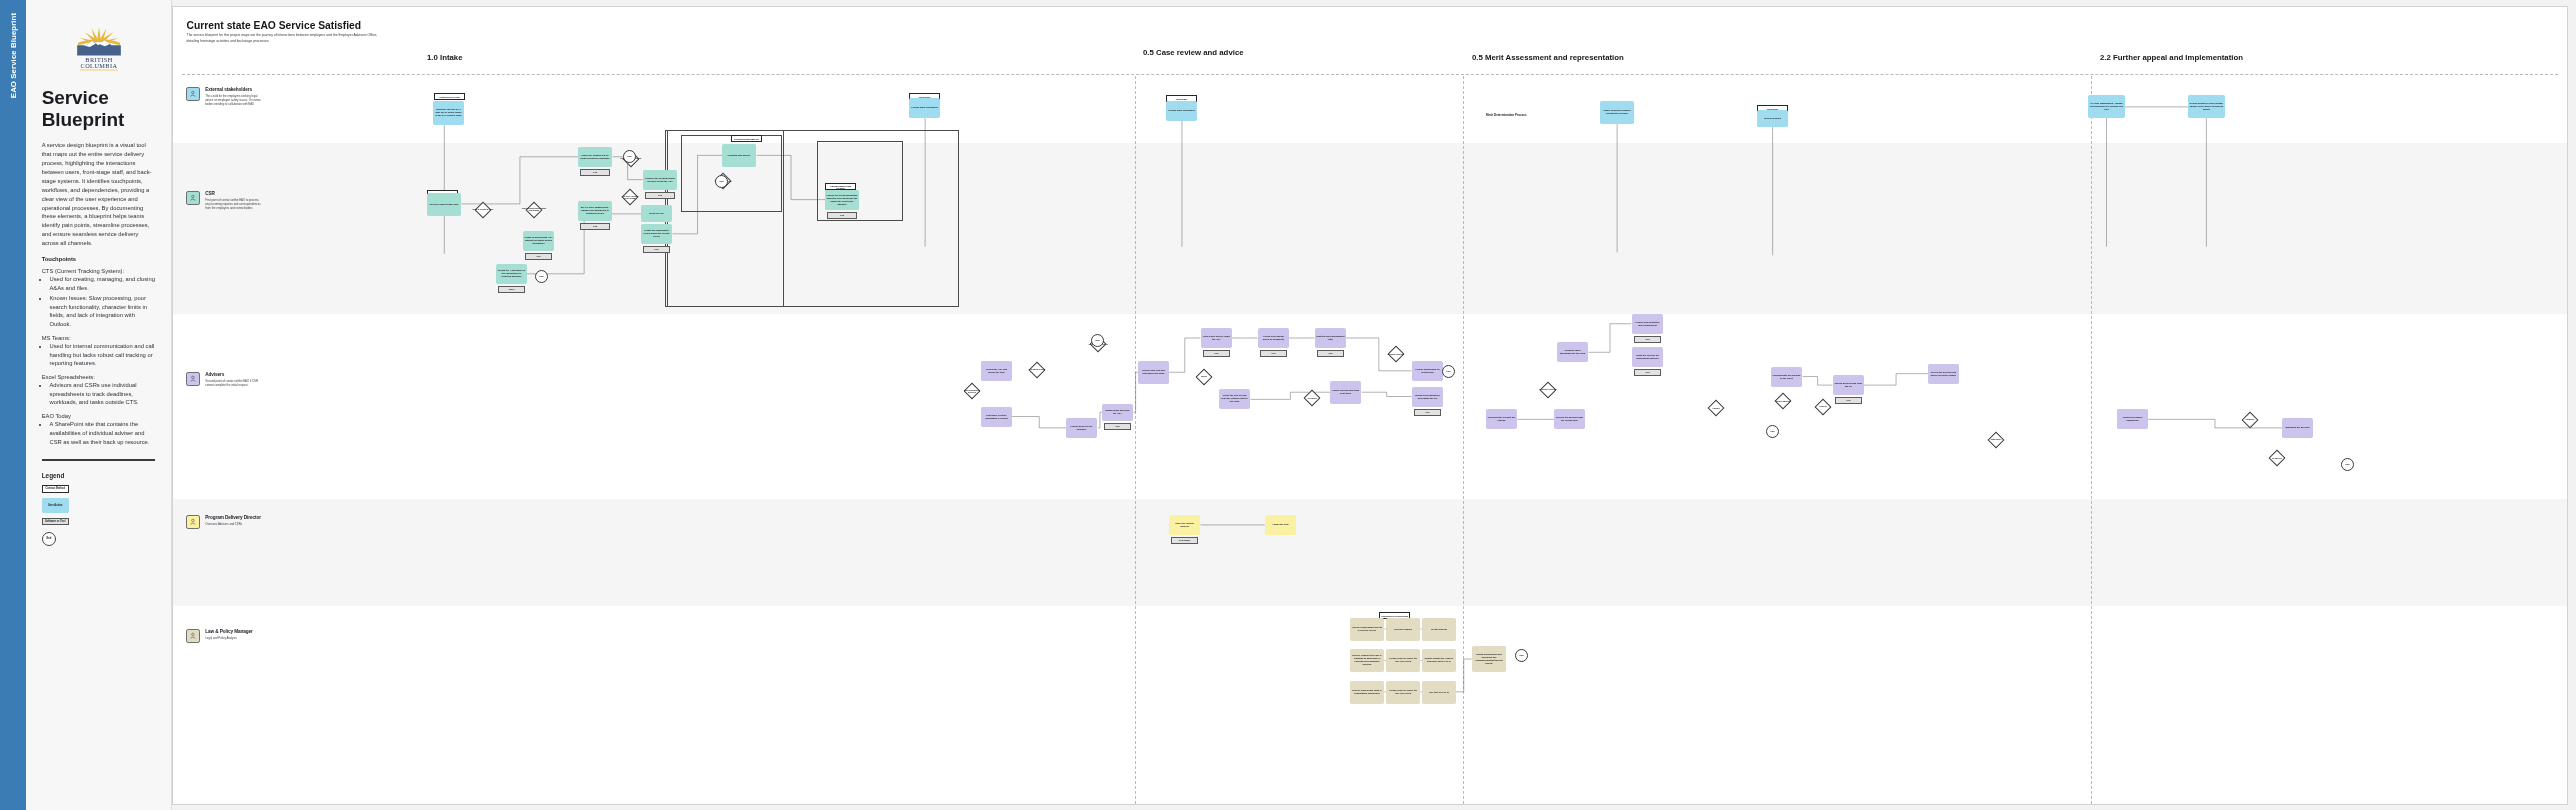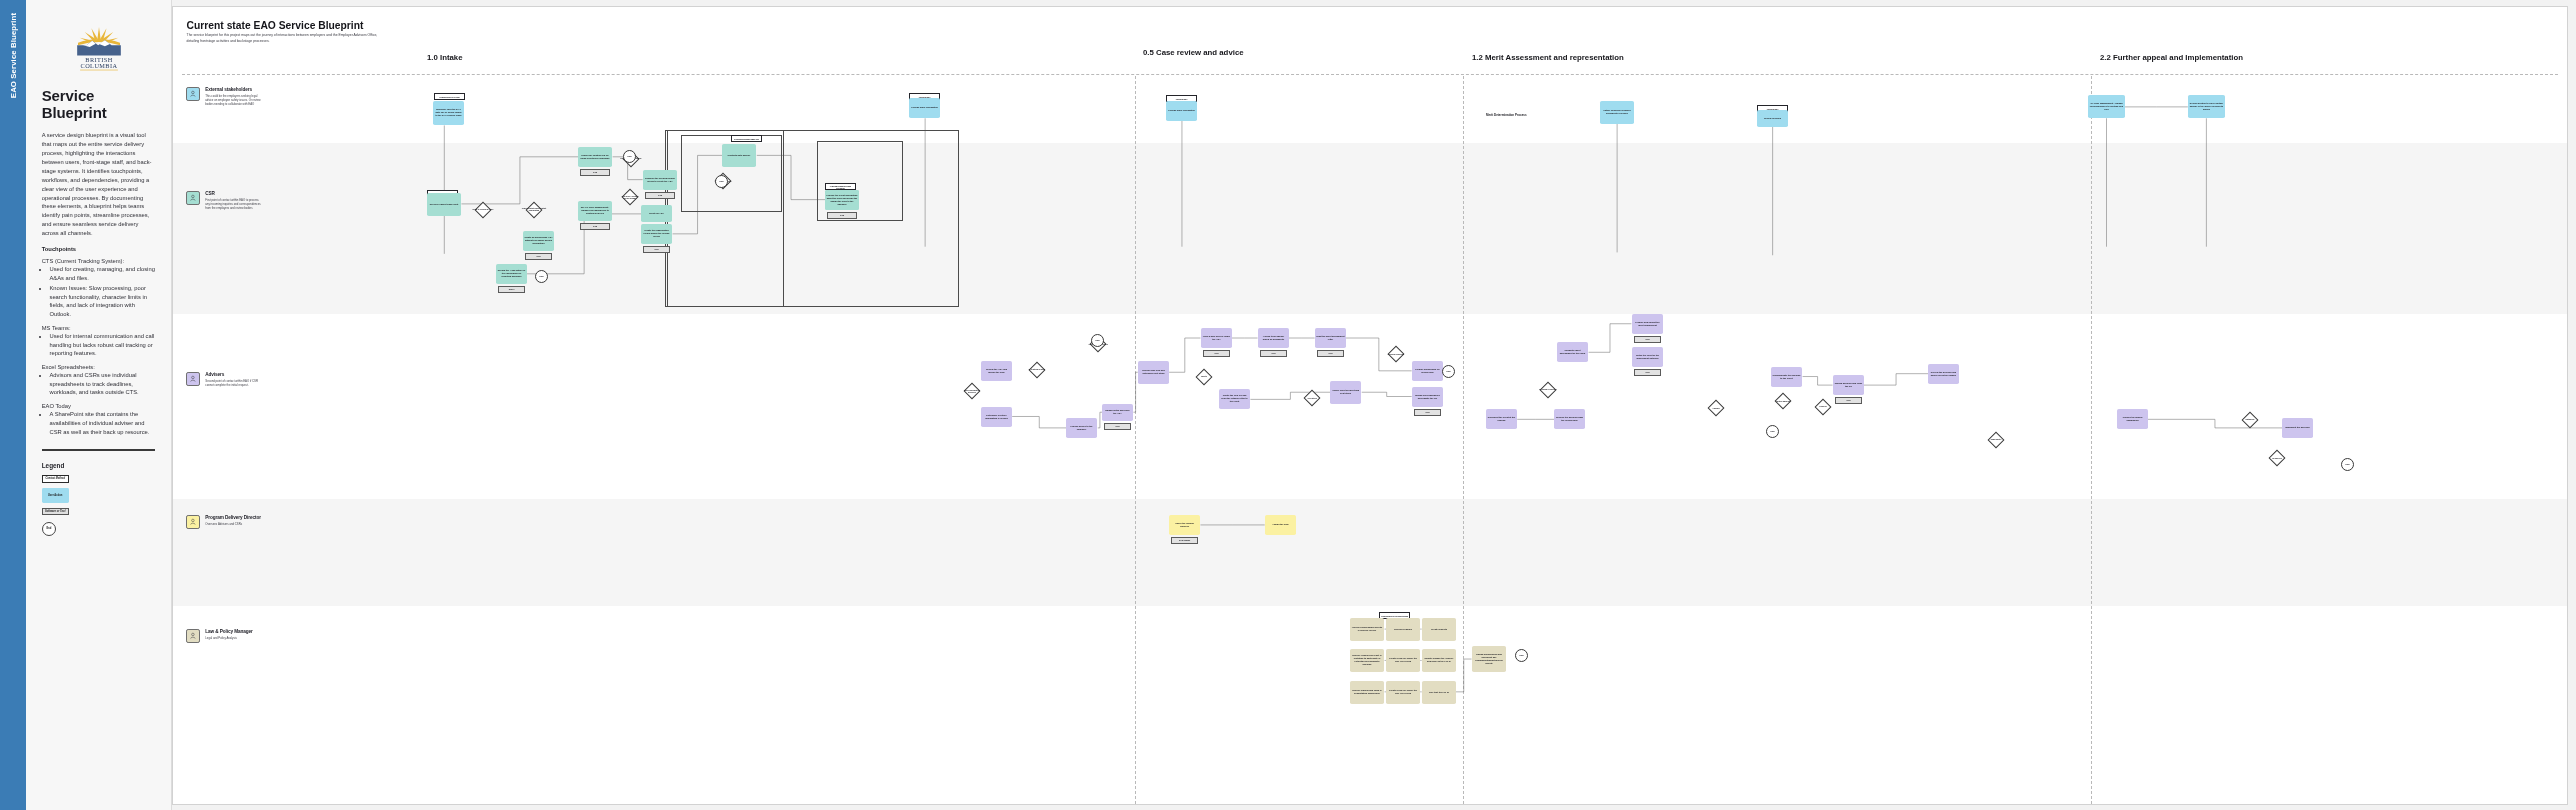--- a/index.html
+++ b/index.html
@@ -23,21 +23,21 @@
     text-align: center;
   }
 
   
   .sidebar {
     position: absolute; left: 26px; top: 0; width: 146px; height: 811px;
     background: #f7f7f7; border-right: 0.7px solid #dcdcdc;
     padding: 15.7px 15.7px 0 15.7px;
   }
   .bc-logo { width: 84px; margin: 5.7px auto 15.7px auto; display:block; }
-  .sb-title { font-size: 15px; font-weight: bold; color: #1c1c22; margin-bottom: 10px; letter-spacing: -0.1px;}
+  .sb-title { font-size: 19px; font-weight: bold; color: #1c1c22; margin-bottom: 10px; letter-spacing: -0.1px;}
   .sb-para { font-size: 5.8px; line-height: 1.55; color: #2f2f36; margin-bottom: 7.8px; }
   .sb-h { font-size: 5.8px; font-weight: bold; color:#1c1c22; margin-bottom: 4.3px; }
   .sb-sub { font-size: 5.8px; color:#2f2f36; margin-top: 5.7px; }
   .sb-list { margin: 1.4px 0 0 7.8px; }
   .sb-list li { font-size: 5.8px; line-height: 1.5; color:#2f2f36; margin-bottom: 1.4px; }
   .sb-rule { height: 1.4px; background:#3a3a3a; margin: 13px 0 11.4px 0; }
   .legend-title { font-size: 6.4px; font-weight:bold; color:#26262c; margin-bottom: 5.7px; }
   .lg-contact {
     width: 27px; height: 7.8px; border:0.7px solid #2b2b2b; background:#fff;
     font-size: 2.6px; font-weight:bold; font-style:italic; color:#1b1b1b;
@@ -195,32 +195,32 @@
     <div id="legend-box">
         <div class="lg-contact">Contact Method</div>
         <div class="lg-action">User Action</div>
         <div class="lg-tool">Software or Tool</div>
         <div class="lg-end">End</div>
       </div>
   </div>
 
   <div class="canvas">
 
-    <div class="hdr-title">Current state EAO Service Blueprint</div>
+    <div class="hdr-title">Current state EAO Service Satisfied</div>
     <div class="hdr-sub">The service blueprint for this project maps out the journey of interactions between employers and the Employer Advisors Office, detailing frontstage activities and backstage processes.</div>
 
     <div id="bands">
         <div class="band" style="top: 136px; height: 171px;"></div>
         <div class="band" style="top: 492px; height: 107px;"></div>
       </div>
     <div id="phase-heads">
         <div class="phase-h" style="left: 254px; top: 46px;">1.0 Intake</div>
         <div class="phase-h" style="left: 970px; top: 41px;">0.5 Case review and advice</div>
         <div class="vdiv" style="left: 962px;"></div>
-        <div class="phase-h" style="left: 1299px; top: 46px;">1.2 Merit Assessment and representation</div>
+        <div class="phase-h" style="left: 1299px; top: 46px;">0.5 Merit Assessment and representation</div>
         <div class="vdiv" style="left: 1290px;"></div>
         <div class="phase-h" style="left: 1927px; top: 46px;">2.2 Further appeal and Implementation</div>
         <div class="vdiv" style="left: 1918px;"></div>
         <div style="position: absolute; left: 8.6px; top: 67px; width: 2376px; border-top: 0.7px dashed rgb(185, 185, 185);"></div>
       </div>
     <div id="roles">
         <div class="role" style="left: 13px; top: 80px;">
           <div class="role-ic" style="background: rgb(159, 220, 239);">
             <svg viewBox="0 0 16 16">
               <circle cx="8" cy="5" r="2.6" fill="none" stroke="#33333a" stroke-width="1"></circle>

